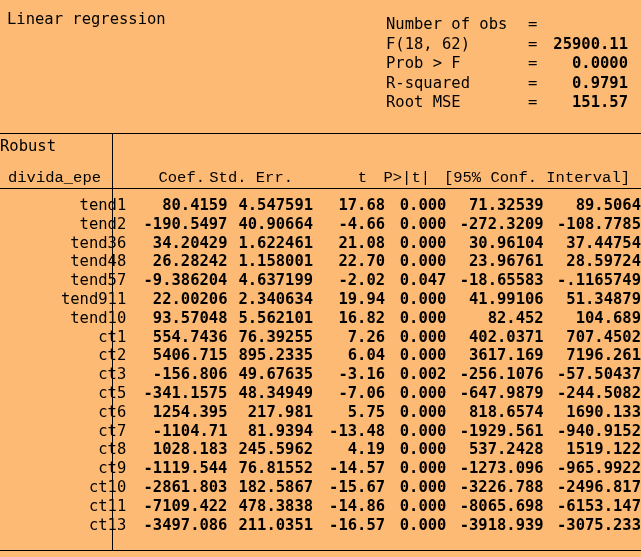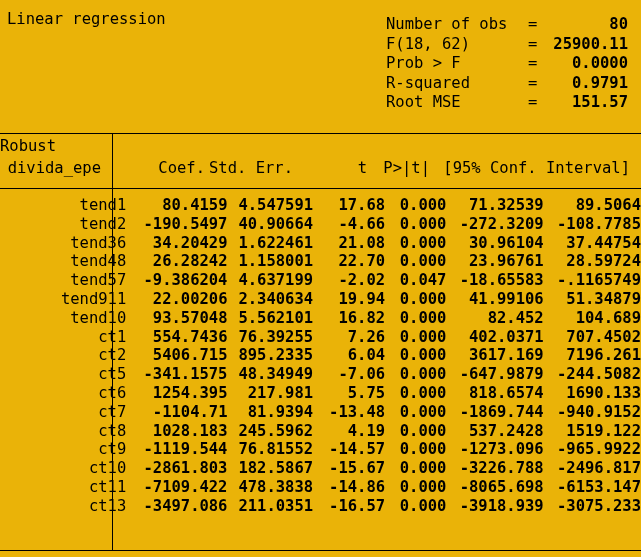--- a/index.html
+++ b/index.html
@@ -1,37 +1,37 @@
 <!DOCTYPE html>
 <html><head>
 <meta charset="utf-8">
 <style>
   * { margin:0; padding:0; box-sizing:border-box; }
   html,body { background:#ffffff; }
   .page {
-    position:relative; width:641px; height:557px; background:#eab308;
+    position:relative; width:641px; height:557px; background:#fdba74;
     color:#000000; font-family:"DejaVu Sans Mono","Liberation Mono",monospace;
     font-size:15.5px; overflow:hidden;
   }
   .title { position:absolute; left:7px; top:10px; line-height:19px; white-space:pre; }
   .stats { position:absolute; left:386px; top:7px; width:242px;margin-top:8px; }
   .stat-row { display:flex; height:19.6px; line-height:19.6px; align-items:baseline; }
   .stat-label { width:142px; text-align:left; white-space:pre; }
   .stat-eq { width:14px; text-align:left; }
   .stat-value { flex:1; text-align:right; font-weight:bold; white-space:pre; }
 
   .rule { position:absolute; left:0; width:641px; height:0; border-top:1.5px solid #000; }
   .rule-top { top:133px; }
   .rule-mid { top:188px; }
   .rule-bottom { top:550px; }
   .vbar { position:absolute; left:112px; top:133px; height:418px; width:0; border-left:1.5px solid #000; }
 
   .thead { position:absolute; left:0; top:134px; width:641px; padding-top:2px; }
   .hrow { display:flex; height:20px; line-height:20px; }
-  .hrow + .hrow { margin-top:2px; }
+  .hrow + .hrow { margin-top:12px;font-family:Liberation Mono, monospace; }
   .robust-cell { width:293px; text-align:left; padding-right:6px; white-space:pre; }
 
   .tbody { position:absolute; left:0; top:189px; width:641px; padding-top:7px;padding-left:28px; }
   .row { display:flex; height:18.8px; line-height:18.8px; }
 
   .c { white-space:pre; text-align:right; display:block; }
   .c-var { width:101px; }
   .c-coef { width:104px; }
   .c-se { width:88px; }
   .c-t { width:74px; }
@@ -45,21 +45,20 @@
 <body>
 
 <div class="page">
 
   <span class="title">Linear regression</span>
 
   <div class="stats">
   <div class="stat-row">
     <span class="stat-label">Number of obs</span>
     <span class="stat-eq">=</span>
-    <span class="stat-value">80</span>
   </div>
 
   <div class="stat-row">
     <span class="stat-label">F(18, 62)</span>
     <span class="stat-eq">=</span>
     <span class="stat-value">25900.11</span>
   </div>
 
   <div class="stat-row">
     <span class="stat-label">Prob &gt; F</span>
@@ -182,20 +181,29 @@
   <div class="row">
     <span class="c c-var">ct2</span>
     <span class="c c-coef num">5406.715</span>
     <span class="c c-se num">895.2335</span>
     <span class="c c-t num">6.04</span>
     <span class="c c-p num">0.000</span>
     <span class="c c-lo num">3617.169</span>
     <span class="c c-hi num">7196.261</span>
   </div>
 
+  <div class="row">
+    <span class="c c-var">ct3</span>
+    <span class="c c-coef num">-156.806</span>
+    <span class="c c-se num">49.67635</span>
+    <span class="c c-t num">-3.16</span>
+    <span class="c c-p num">0.002</span>
+    <span class="c c-lo num">-256.1076</span>
+    <span class="c c-hi num">-57.50437</span>
+  </div>
 
   <div class="row">
     <span class="c c-var">ct5</span>
     <span class="c c-coef num">-341.1575</span>
     <span class="c c-se num">48.34949</span>
     <span class="c c-t num">-7.06</span>
     <span class="c c-p num">0.000</span>
     <span class="c c-lo num">-647.9879</span>
     <span class="c c-hi num">-244.5082</span>
   </div>
@@ -209,21 +217,21 @@
     <span class="c c-lo num">818.6574</span>
     <span class="c c-hi num">1690.133</span>
   </div>
 
   <div class="row">
     <span class="c c-var">ct7</span>
     <span class="c c-coef num">-1104.71</span>
     <span class="c c-se num">81.9394</span>
     <span class="c c-t num">-13.48</span>
     <span class="c c-p num">0.000</span>
-    <span class="c c-lo num">-1869.744</span>
+    <span class="c c-lo num">-1929.561</span>
     <span class="c c-hi num">-940.9152</span>
   </div>
 
   <div class="row">
     <span class="c c-var">ct8</span>
     <span class="c c-coef num">1028.183</span>
     <span class="c c-se num">245.5962</span>
     <span class="c c-t num">4.19</span>
     <span class="c c-p num">0.000</span>
     <span class="c c-lo num">537.2428</span>

